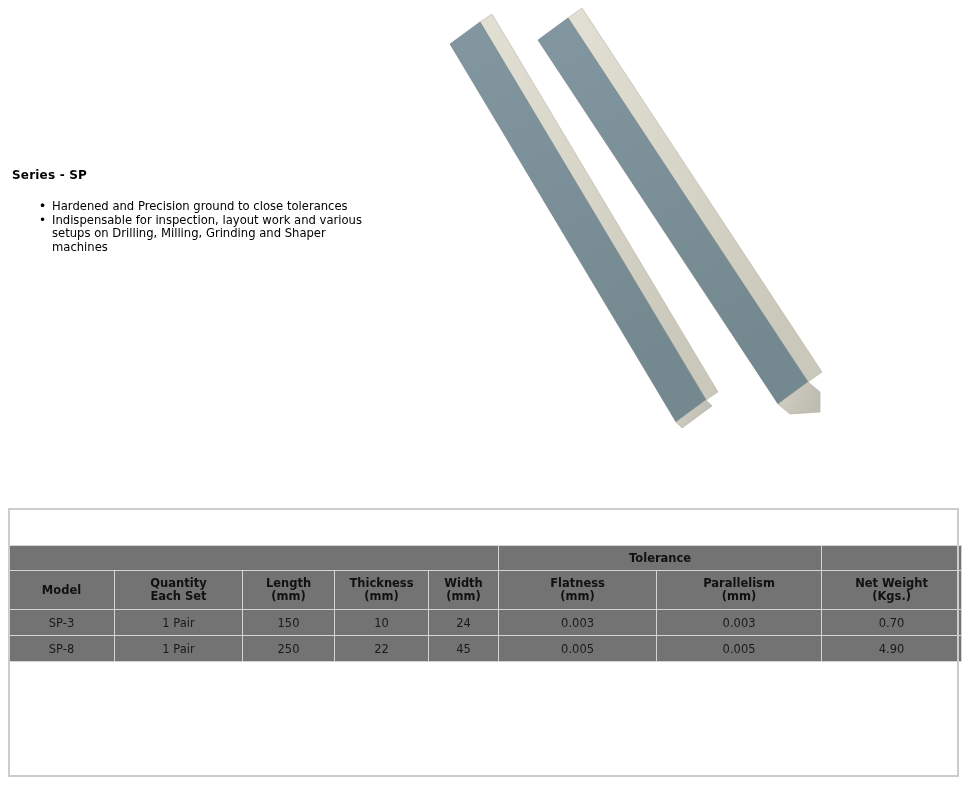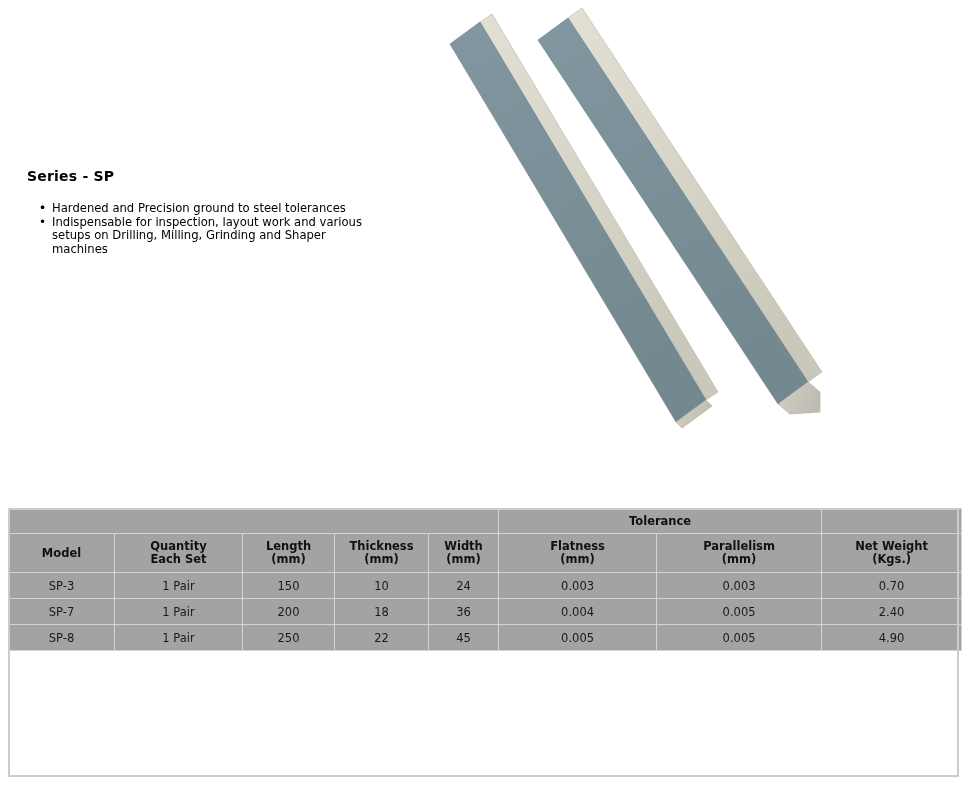--- a/index.html
+++ b/index.html
@@ -27,24 +27,24 @@
   #product-figure svg { display: block; }
 
   
   #series-block {
     position: absolute;
     left: 12px;
     top: 168px;
     width: 370px;
   }
   #series-title {
-    font-size: 14px;
+    font-size: 12px;
     font-weight: bold;
     letter-spacing: 0.2px;
-    margin: 0 0 18px 15px;
+    margin: 0 0 18px 0;
   }
   #feature-list {
     margin: 0;
     padding: 0 0 0 40px;
     list-style: none;
   }
   #feature-list li {
     font-size: 11.6px;
     line-height: 13.6px;
     margin-bottom: 0px;
@@ -63,21 +63,22 @@
   #spec-table-wrap {
     position: absolute;
     left: 8px;
     top: 508px;
     width: 953px;
   }
   table.spec {
     border-collapse: collapse;
     width: 953px;
     table-layout: fixed;
-    background: #a3a3a3;
+    background: #737373;
+    margin-top: 37px;
   }
   table.spec td, table.spec th {
     border: 1px solid #d4d4d4;
     text-align: center;
     vertical-align: middle;
     font-weight: normal;
     padding: 0;
   }
   table.spec th {
     font-weight: bold;
@@ -152,21 +153,21 @@
 </div>
 
 <div id="series-block">
   <div id="series-title">Series - SP</div>
   <ul id="feature-list">
     <li>
       <span class="bullet">•</span>
     </li>
     <li>
       <span class="bullet">•</span>
-      <span>Hardened and Precision ground to steel tolerances</span>
+      <span>Hardened and Precision ground to close tolerances</span>
     </li>
     <li>
       <span class="bullet">•</span>
       <span>Indispensable for inspection, layout work and various setups on Drilling, Milling, Grinding and Shaper machines</span>
     </li>
   </ul>
 </div>
 
 <div id="spec-table-wrap">
   <table class="spec">
@@ -225,30 +226,20 @@
           <td>SP-3</td>
           <td>1 Pair</td>
           <td>150</td>
           <td>10</td>
           <td>24</td>
           <td>0.003</td>
           <td>0.003</td>
           <td>0.70</td>
         </tr>
         <tr>
-          <td>SP-7</td>
-          <td>1 Pair</td>
-          <td>200</td>
-          <td>18</td>
-          <td>36</td>
-          <td>0.004</td>
-          <td>0.005</td>
-          <td>2.40</td>
-        </tr>
-        <tr>
           <td>SP-8</td>
           <td>1 Pair</td>
           <td>250</td>
           <td>22</td>
           <td>45</td>
           <td>0.005</td>
           <td>0.005</td>
           <td>4.90</td>
         </tr>
       </tbody>

